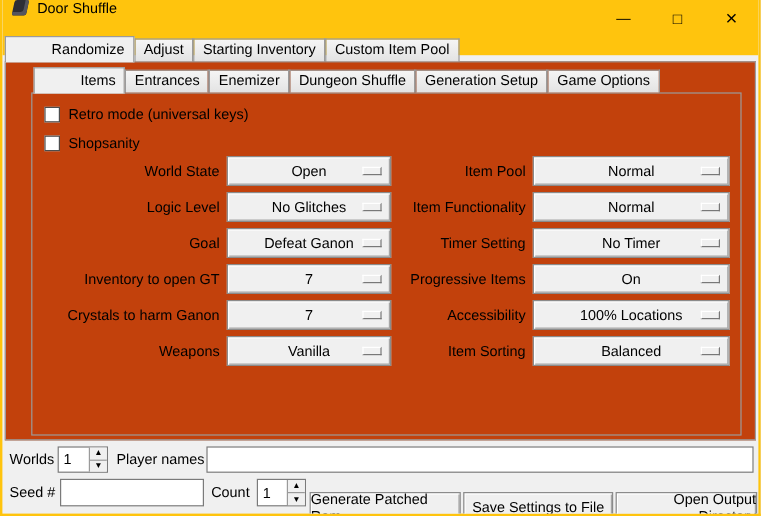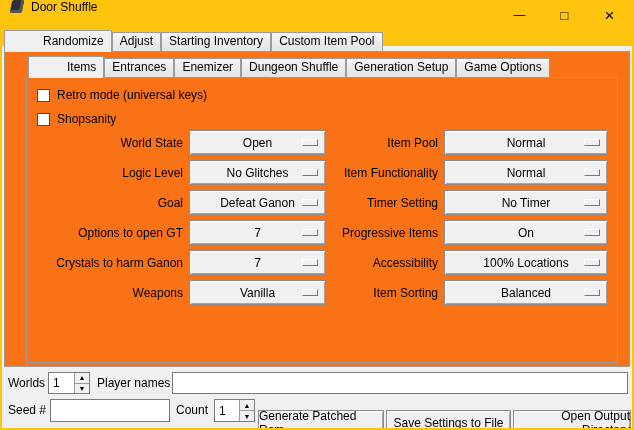--- a/index.html
+++ b/index.html
@@ -15,21 +15,21 @@
   .win-controls{position:absolute; right:0; top:0; height:30px; display:flex;}
   .win-btn{width:45px; height:30px; display:flex; align-items:center; justify-content:center; cursor:default;}
   .g-min{font-size:12px; line-height:1;}
   .g-max{font-size:13px; line-height:1;}
   .g-close{font-size:17px; line-height:1;}
   
   .tabrow{position:absolute; display:flex; align-items:flex-end; height:21px; z-index:3;}
   .tab{box-sizing:border-box; height:19px; line-height:17px; padding:0 7px;
        background:linear-gradient(#f5f5f5,#e3e3e3); border:1px solid #9b9b9b; border-bottom:none; cursor:default;}
   .tab.selected{height:22px; line-height:20px; margin-bottom:-1px; background:#f0f0f0; position:relative; z-index:4;padding-left:38px;}
-  .pane{position:absolute; box-sizing:border-box; background:#f97316; border:1px solid #9b9b9b;}
+  .pane{position:absolute; box-sizing:border-box; background:#c2410c; border:1px solid #9b9b9b;}
   .pane.outer{left:2px; top:51px; width:626px; height:316px; z-index:1;}
   .pane.inner{left:24px; top:77px; width:592px; height:286px; z-index:2;}
   
   .check-row{position:absolute; left:10px; display:flex; align-items:center; height:16px;}
   .checkbox{width:13px; height:13px; box-sizing:border-box; background:#fff; border:1px solid #4d4d4d;}
   .check-label{margin-left:7px;}
   
   .field-row{position:absolute; left:0; right:0; height:26px;}
   .flabel{position:absolute; line-height:26px;}
   .flabel.l{left:0; width:156px; text-align:right;}
@@ -136,21 +136,21 @@
         <span class="dind"></span>
       </div>
       <span class="flabel r">Timer Setting</span>
       <div class="dropdown r">
         <span>No Timer</span>
         <span class="dind"></span>
       </div>
     </div>
 
     <div class="field-row" style="top:142px;">
-      <span class="flabel l">Options to open GT</span>
+      <span class="flabel l">Inventory to open GT</span>
       <div class="dropdown l">
         <span>7</span>
         <span class="dind"></span>
       </div>
       <span class="flabel r">Progressive Items</span>
       <div class="dropdown r">
         <span>On</span>
         <span class="dind"></span>
       </div>
     </div>

